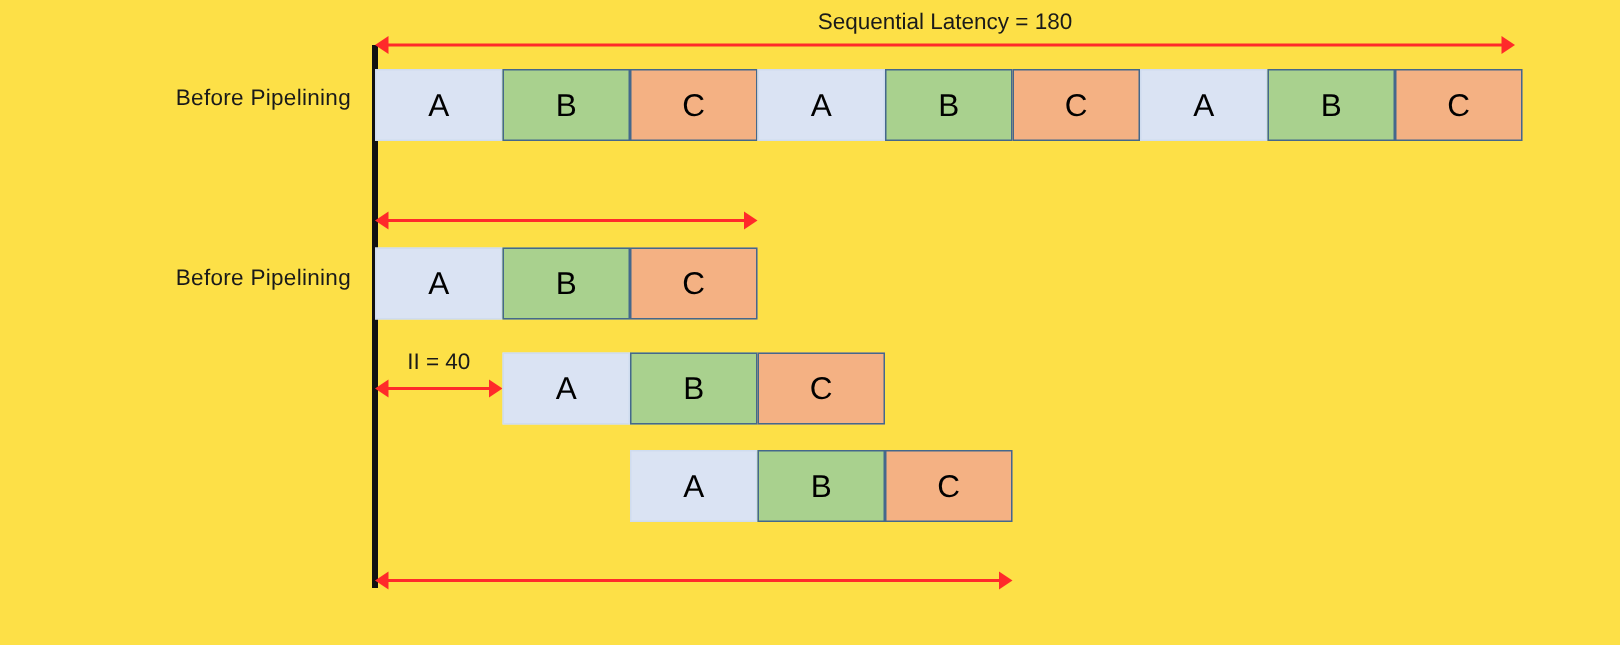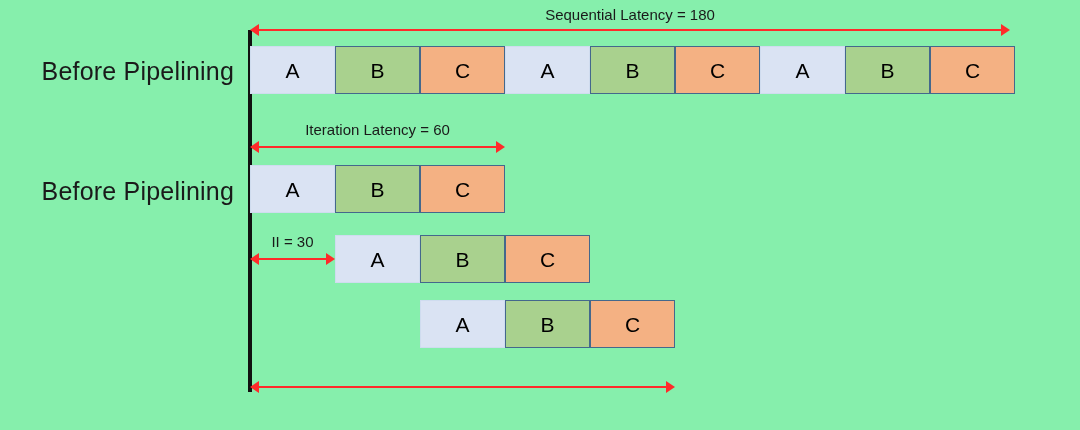--- a/index.html
+++ b/index.html
@@ -11,29 +11,29 @@
     width: 1080px;
     height: 430px;
     font-family: "Liberation Sans", sans-serif;
     color: #000000;
     overflow: hidden;
   }
   #canvas {
     position: relative;
     width: 1080px;
     height: 430px;
-    background: #86efac;
+    background: #fde047;
   }
   .axis-line {
     position: absolute;
     background: #111111;
   }
   .row-label {
     position: absolute;
-    font-size: 25px;
+    font-size: 15px;
     color: #1a1a1a;
     white-space: nowrap;
     text-align: right;
     letter-spacing: .2px;
   }
   .stage-box {
     position: absolute;
     box-sizing: border-box;
     display: flex;
     align-items: center;
@@ -111,34 +111,33 @@
   <div class="stage-box stage-C" style="left:420px; top:46px; width:85px; height:48px;">C</div>
 
   <div class="stage-box stage-A" style="left:505px; top:46px; width:85px; height:48px;">A</div>
   <div class="stage-box stage-B" style="left:590px; top:46px; width:85px; height:48px;">B</div>
   <div class="stage-box stage-C" style="left:675px; top:46px; width:85px; height:48px;">C</div>
 
   <div class="stage-box stage-A" style="left:760px; top:46px; width:85px; height:48px;">A</div>
   <div class="stage-box stage-B" style="left:845px; top:46px; width:85px; height:48px;">B</div>
   <div class="stage-box stage-C" style="left:930px; top:46px; width:85px; height:48px;">C</div>
 
-  <div class="arrow-caption" style="left:250px; top:121px; width:255px;">Iteration Latency = 60</div>
   <div class="arrow-wrap" style="left:250px; top:141px; width:255px;">
     <div class="arrow-line"></div>
     <div class="arrow-head left"></div>
     <div class="arrow-head right"></div>
   </div>
 
   <div class="row-label" style="left:0px; top:177px; width:234px;">Before Pipelining</div>
 
   <div class="stage-box stage-A" style="left:250px; top:165px; width:85px; height:48px;">A</div>
   <div class="stage-box stage-B" style="left:335px; top:165px; width:85px; height:48px;">B</div>
   <div class="stage-box stage-C" style="left:420px; top:165px; width:85px; height:48px;">C</div>
 
-  <div class="arrow-caption" style="left:250px; top:233px; width:85px;">II = 30</div>
+  <div class="arrow-caption" style="left:250px; top:233px; width:85px;">II = 40</div>
   <div class="arrow-wrap" style="left:250px; top:253px; width:85px;">
     <div class="arrow-line"></div>
     <div class="arrow-head left"></div>
     <div class="arrow-head right"></div>
   </div>
 
   <div class="stage-box stage-A" style="left:335px; top:235px; width:85px; height:48px;">A</div>
   <div class="stage-box stage-B" style="left:420px; top:235px; width:85px; height:48px;">B</div>
   <div class="stage-box stage-C" style="left:505px; top:235px; width:85px; height:48px;">C</div>
 

